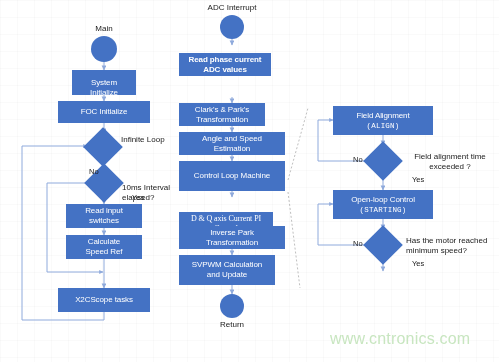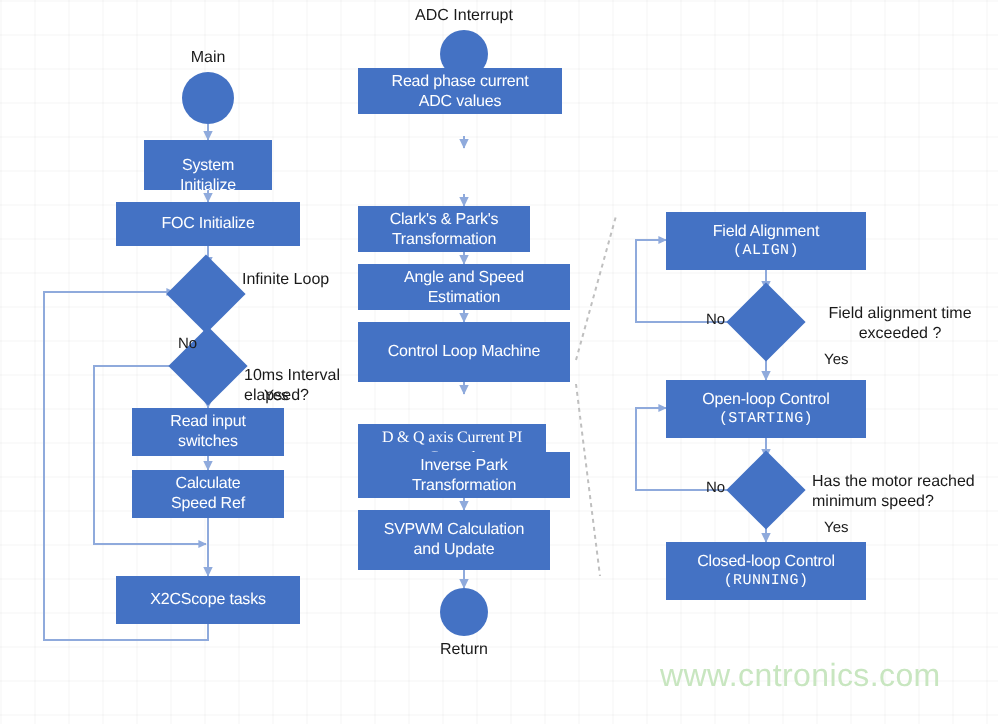--- a/index.html
+++ b/index.html
@@ -158,21 +158,21 @@
 Speed Ref</span>
   </div>
 
   <div class="node pbox" style="left:58px;top:288px;width:92px;height:24px;">
     <span style="white-space:pre-line;">X2CScope tasks</span>
   </div>
 
   <div class="lbl c" style="left:190px;top:3px;width:84px;">ADC Interrupt</div>
   <div class="node circ" style="left:220px;top:15px;width:24px;height:24px;"></div>
 
-  <div class="node pbox" style="left:179px;top:34px;width:102px;height:23px;">
+  <div class="node pbox" style="left:179px;top:53px;width:92px;height:23px;font-weight:bold;">
     <span style="white-space:pre-line;">Read phase current
 ADC values</span>
   </div>
   <div class="node pbox" style="left:179px;top:103px;width:86px;height:23px;">
     <span style="white-space:pre-line;">Clark's &amp; Park's
 Transformation</span>
   </div>
   <div class="node pbox" style="left:179px;top:132px;width:106px;height:23px;">
     <span style="white-space:pre-line;">Angle and Speed
 Estimation</span>
@@ -210,20 +210,16 @@
     <span>Open-loop Control</span>
     <span class="code">(STARTING)</span>
   </div>
 
   <div class="node dia" style="left:369px;top:231px;width:28px;height:28px;"></div>
   <div class="lbl w" style="left:406px;top:236px;width:97px;text-align:left;white-space:pre-line;">Has the motor reached
 minimum speed?</div>
   <div class="lbl small" style="left:328px;top:239px;">No</div>
   <div class="lbl small" style="left:387px;top:259px;">Yes</div>
 
-  <div class="node pbox" style="left:333px;top:271px;width:100px;height:29px;flex-direction:column;">
-    <span>Closed-loop Control</span>
-    <span class="code">(RUNNING)</span>
-  </div>
 
   <div id="watermark">www.cntronics.com</div>
 
 </div>
 
 </body></html>

